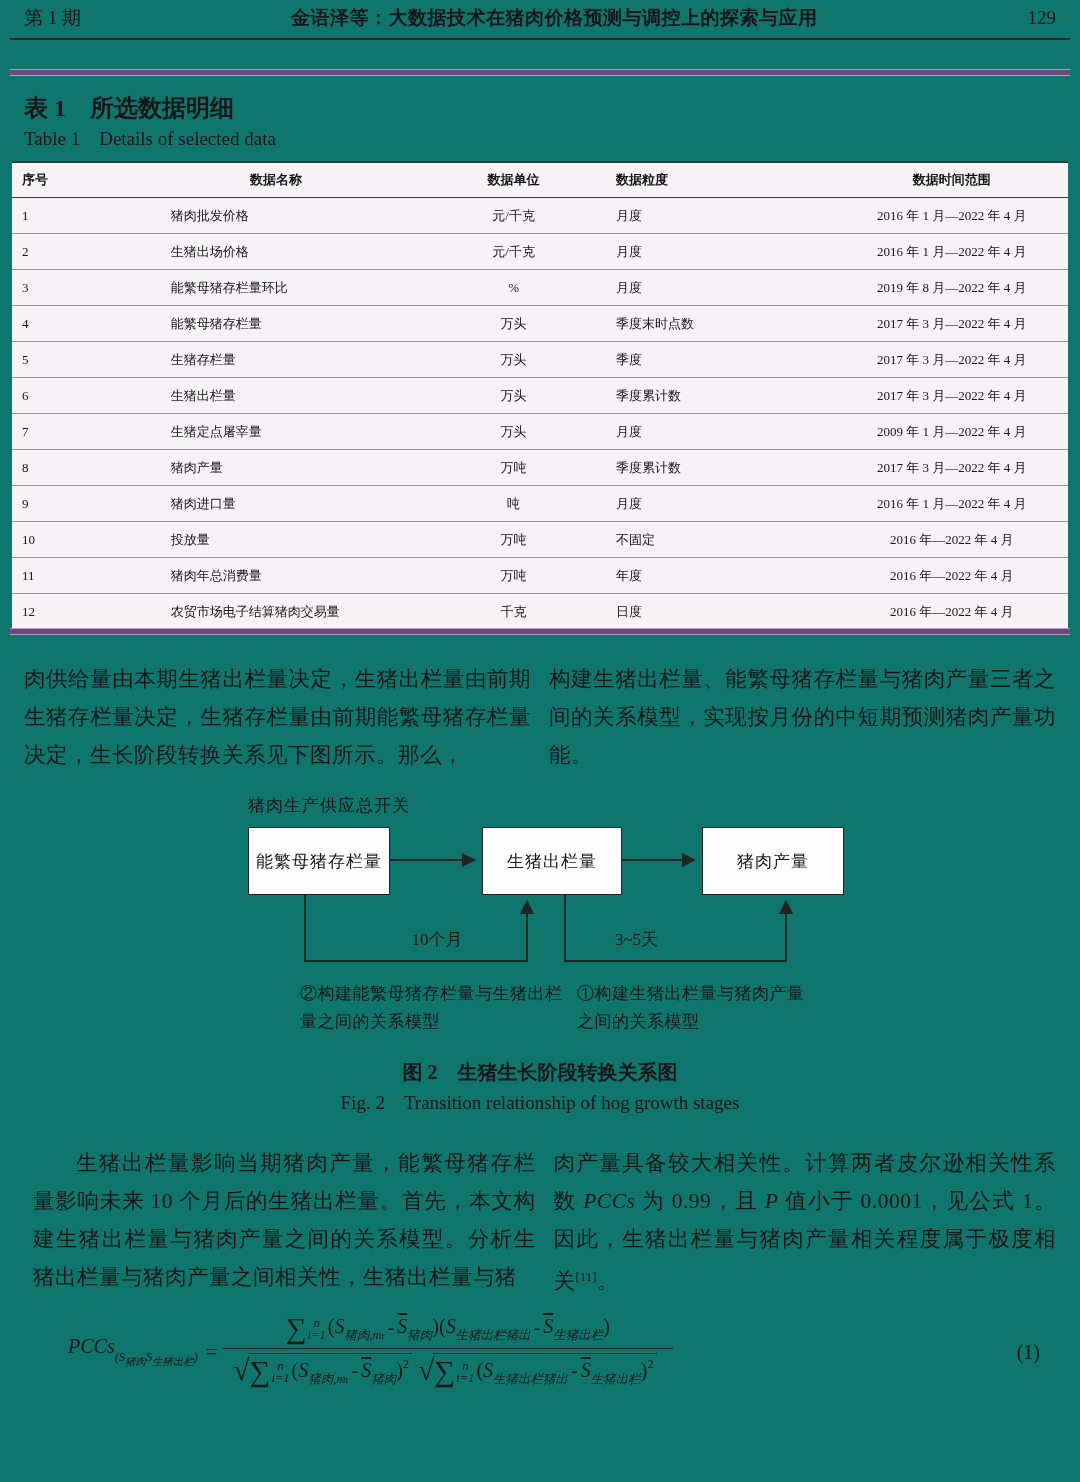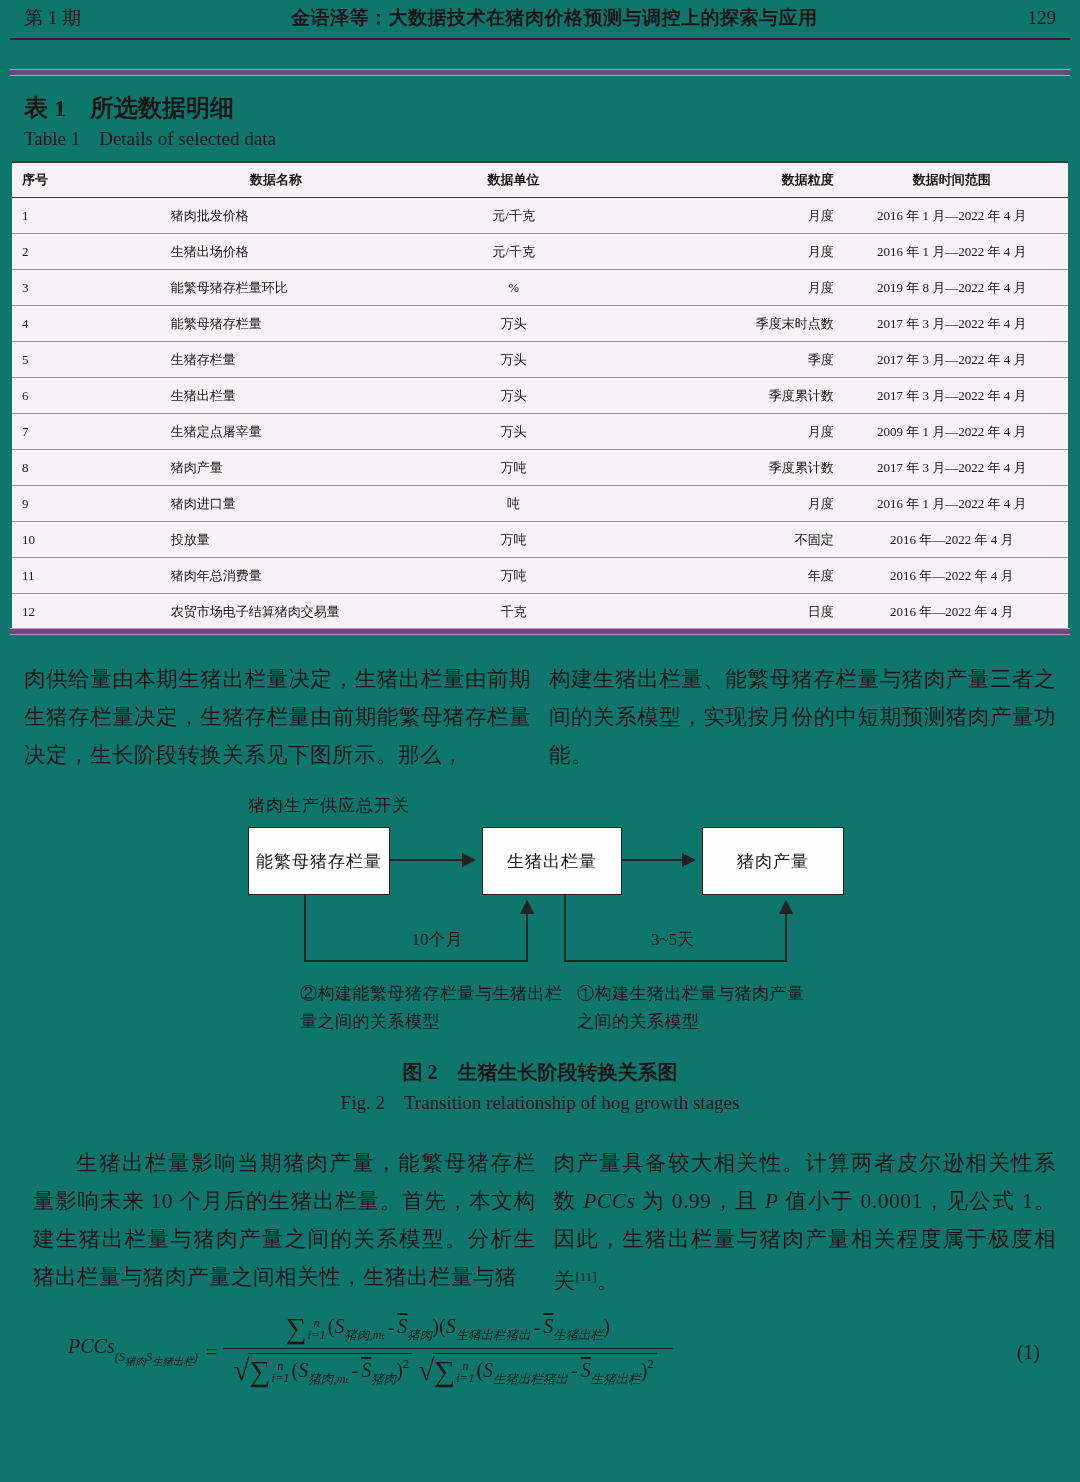--- a/index.html
+++ b/index.html
@@ -35,21 +35,21 @@
   }
   table.data th {
     font-weight:bold; padding:8px 2px;
     border-top:2px solid #3a3a3a; border-bottom:1.5px solid #3a3a3a;
   }
   table.data td { padding:8.5px 2px; border-bottom:1px solid #929292; }
   table.data tr:last-child td { border-bottom:none; }
   .c0 { width:12%; text-align:left; padding-left:10px !important; }
   .c1 { width:26%; text-align:left; padding-left:32px !important; }
   .c2 { width:19%; text-align:center; }
-  .c3 { width:21%; text-align:right; }
+  .c3 { width:21%; text-align:left; }
   .c4 { width:22%; text-align:center; }
   th.c0 { padding-left:10px; }
   th.c1 { text-align:center; padding-left:2px !important; }
   
   .cols {
     display:grid; grid-template-columns:1fr 1fr; column-gap:18px;
     padding:0 24px; font-size:21.5px; line-height:38px;
     text-align:justify; letter-spacing:0.5px;
   }
   .cols p { margin:0; }
@@ -64,21 +64,21 @@
     border:1.6px solid #222; background:#fdfdfd;
     display:flex; align-items:center; justify-content:center;
     letter-spacing:1px;
   }
   .dbox.b1 { left:248px; }
   .dbox.b2 { left:482px; width:138px; }
   .dbox.b3 { left:702px; }
   .switch-label { position:absolute; left:248px; top:4px; letter-spacing:1px; }
   .loop-label { position:absolute; top:138px; text-align:center; }
   .loop-label.l1 { left:372px; width:130px; }
-  .loop-label.l2 { left:610px; width:125px; }
+  .loop-label.l2 { left:574px; width:125px; }
   .fig-note { position:absolute; top:190px; line-height:28px; letter-spacing:0.5px; }
   .fig-note.n2 { left:300px; width:272px; }
   .fig-note.n1 { left:577px; width:240px; }
   .fcap-zh { margin-top:14px; text-align:center; font-size:20px; font-weight:bold; }
   .fcap-en { margin-top:4px; text-align:center; font-size:19px; }
   
   .it { font-style:italic; }
   .ss { font-size:12.5px; font-style:italic; vertical-align:-6px; letter-spacing:0; }
   .sp { font-size:12.5px; vertical-align:9px; }
   .bar { text-decoration:overline; }

